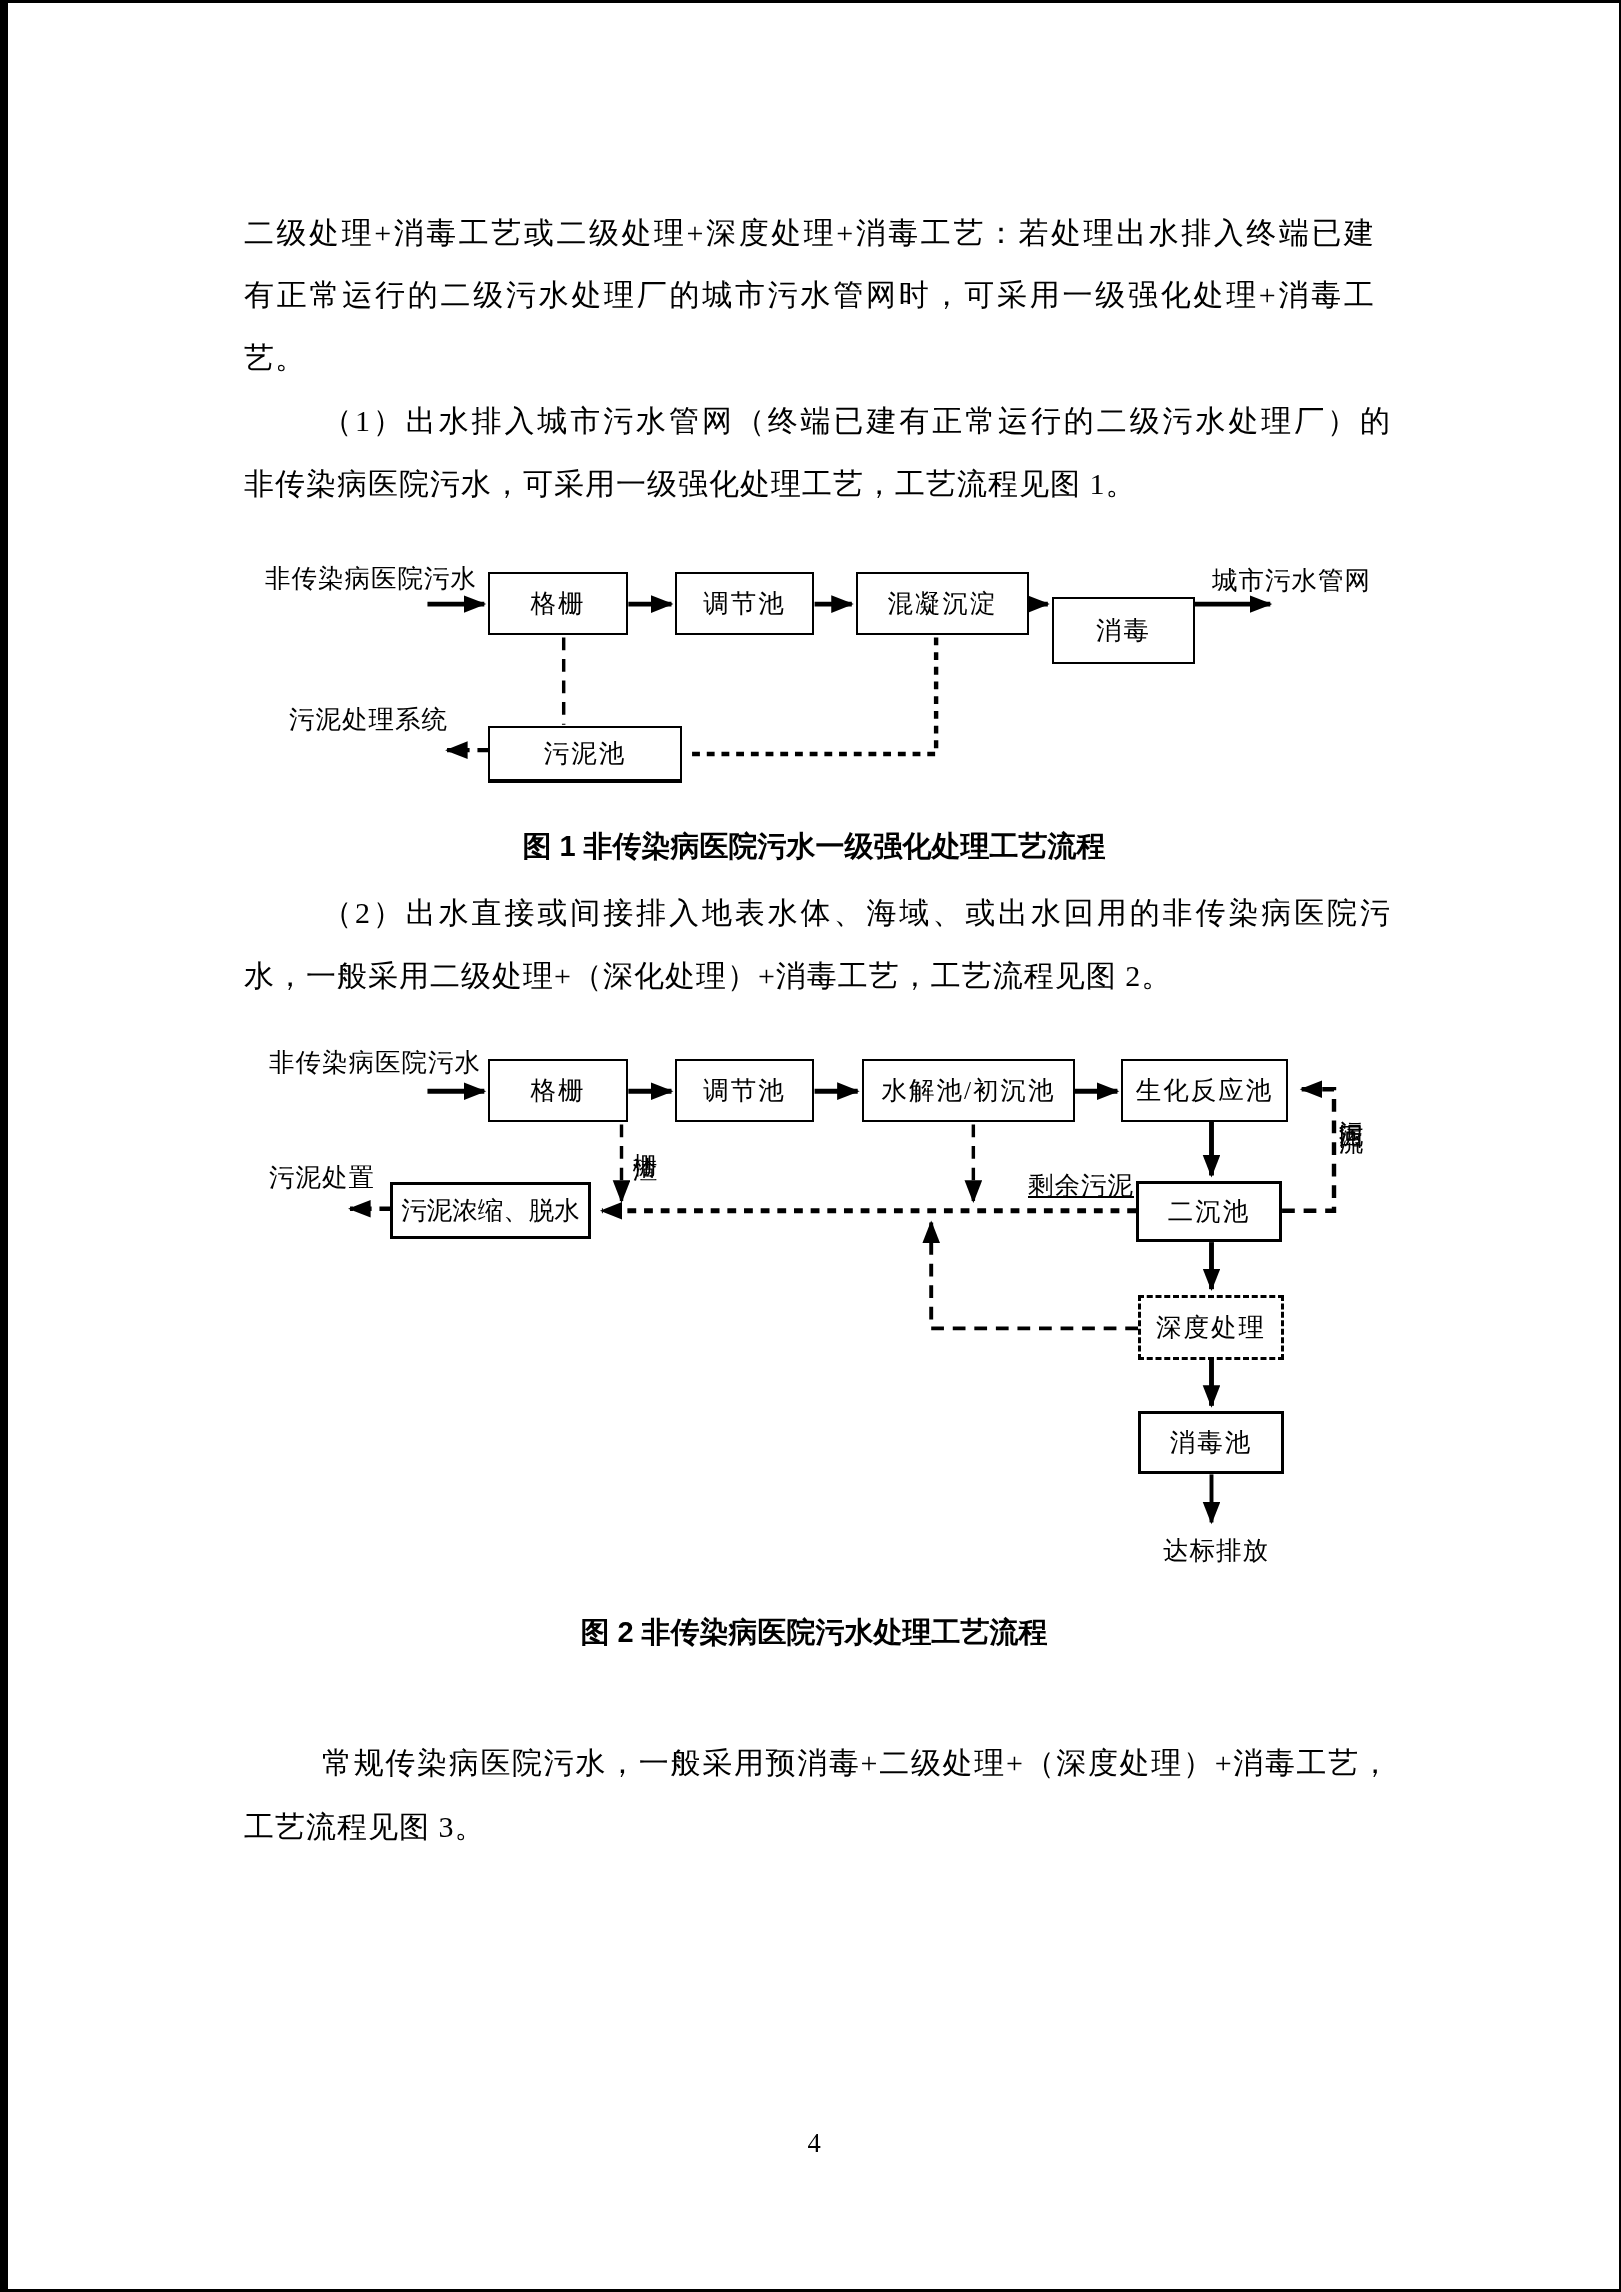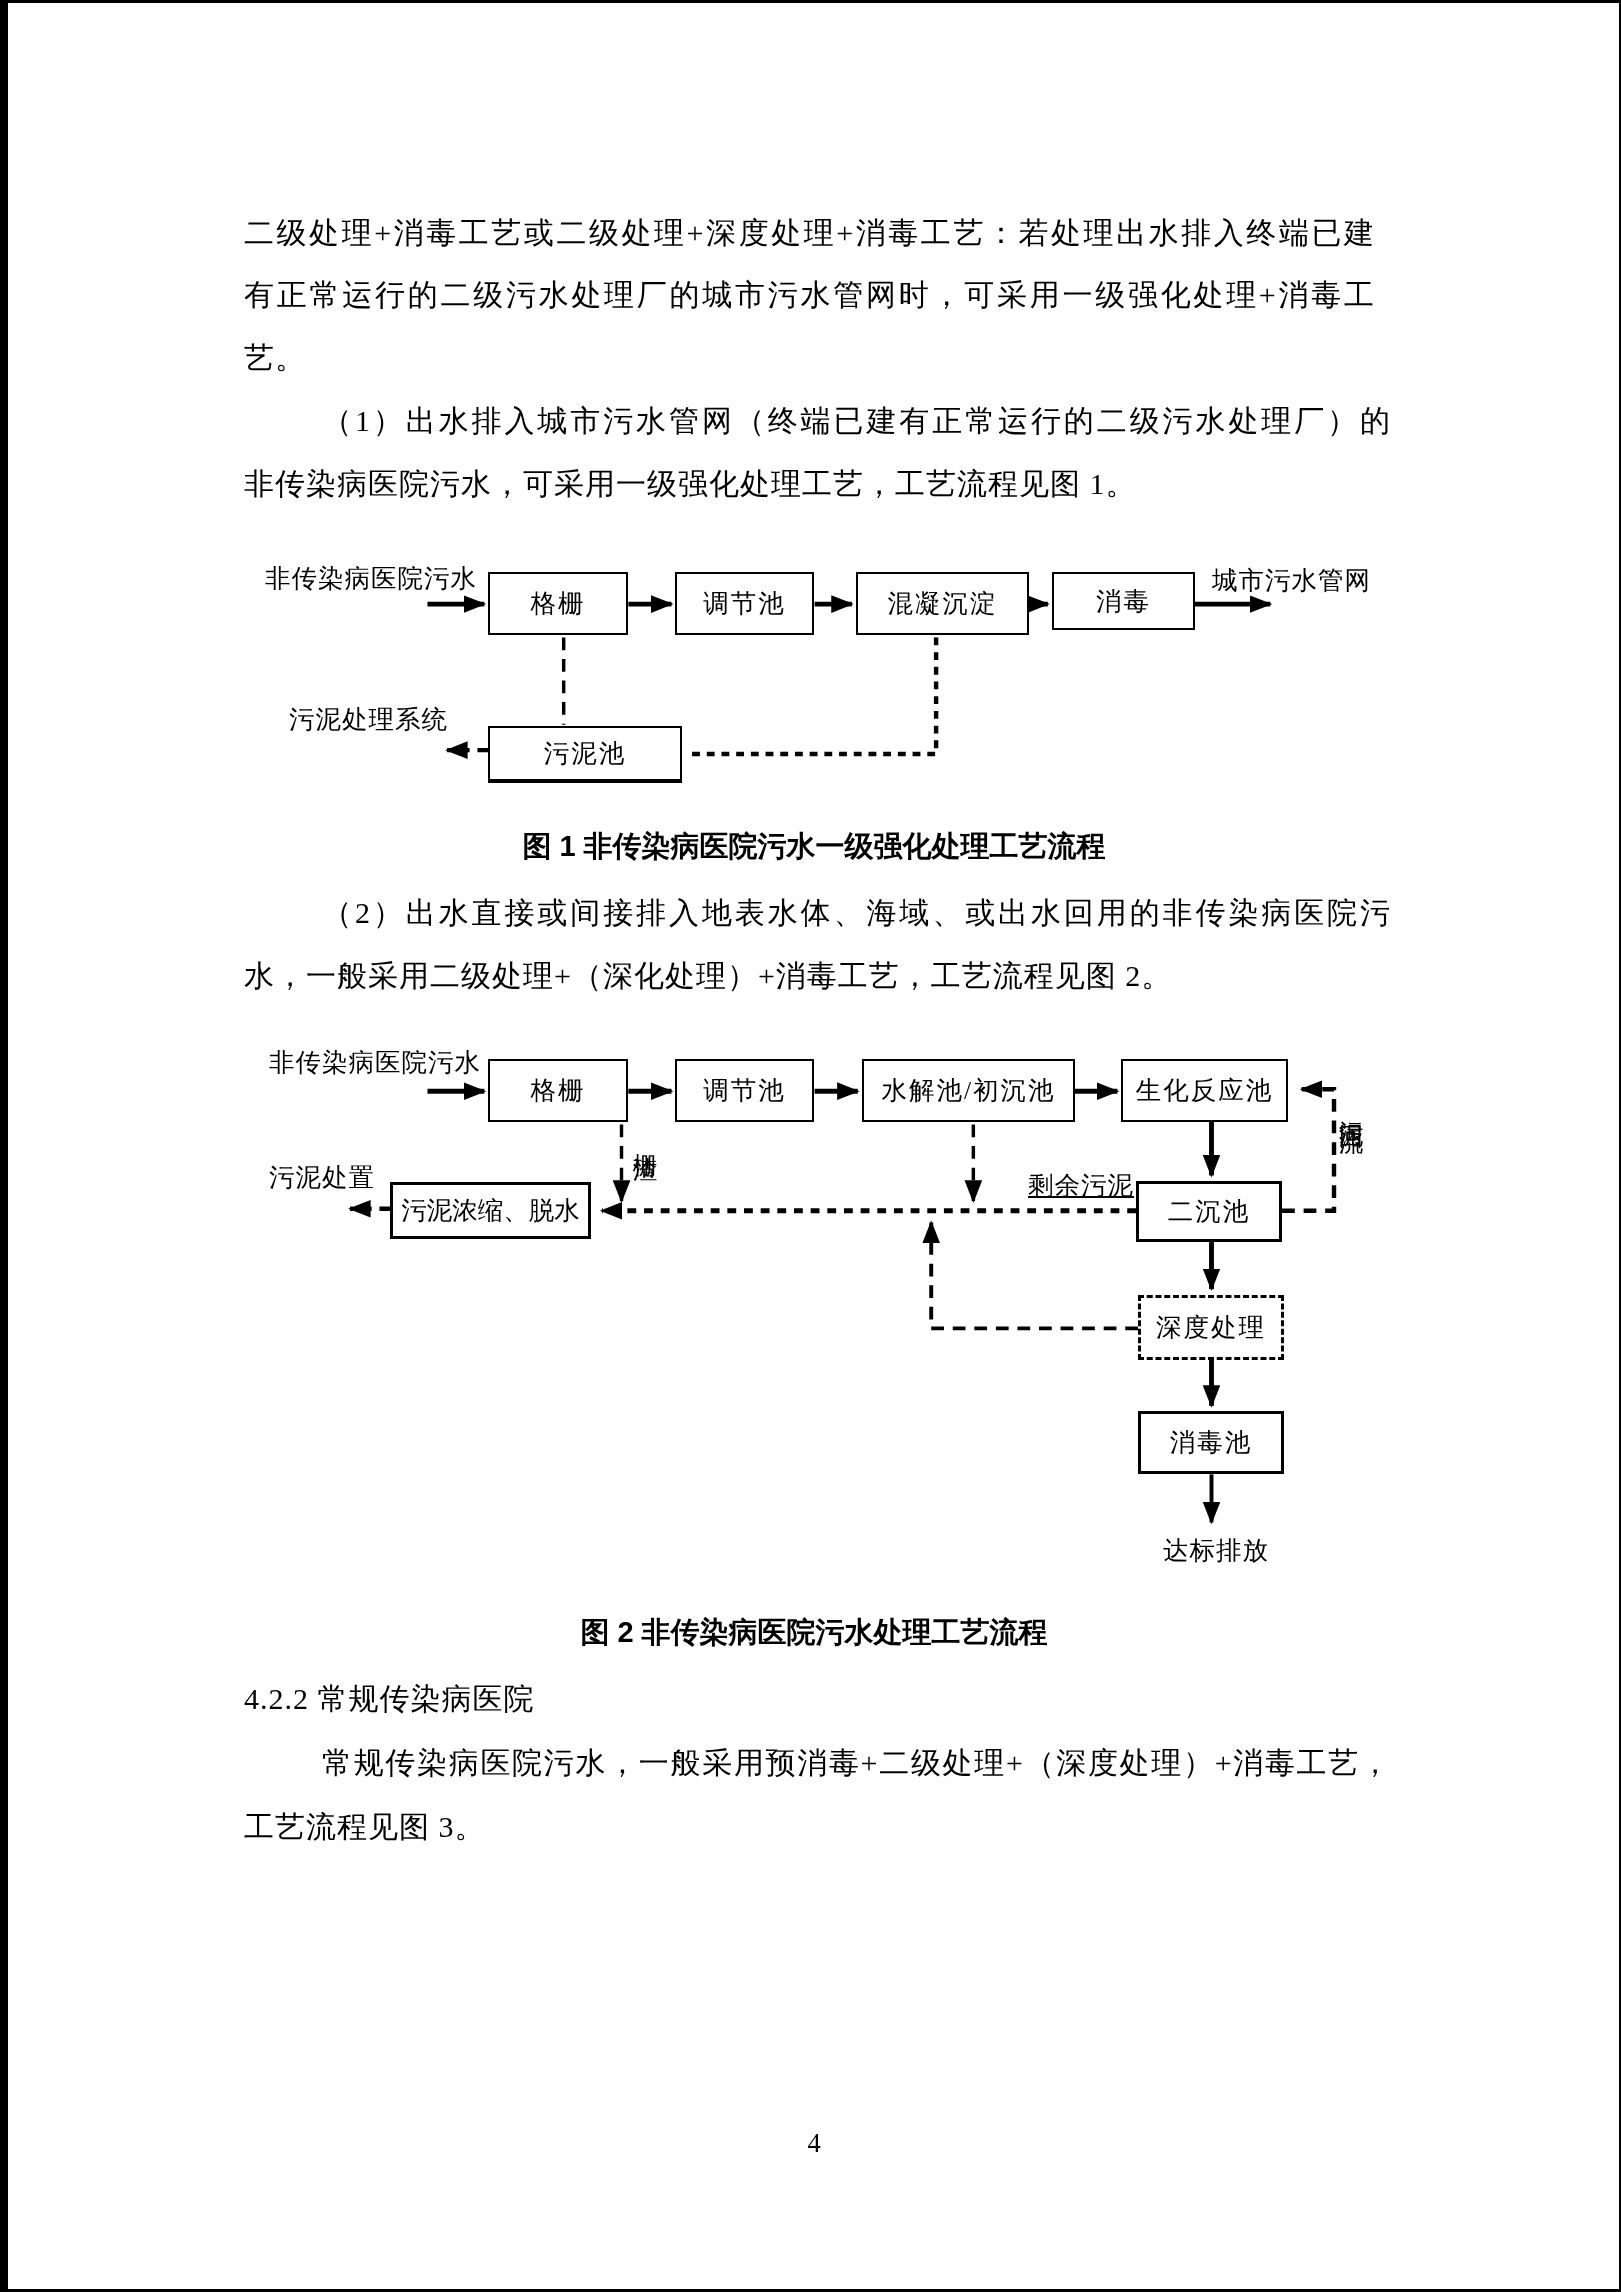--- a/index.html
+++ b/index.html
@@ -76,34 +76,33 @@
   <div class="bline jline indent" style="top:398px;">（1）出水排入城市污水管网（终端已建有正常运行的二级污水处理厂）的</div>
   <div class="bline" style="top:461px;">非传染病医院污水，可采用一级强化处理工艺，工艺流程见图 1。</div>
 
   <div class="caption" style="top:824px;">图 1 非传染病医院污水一级强化处理工艺流程</div>
 
   <div class="bline jline indent" style="top:890px;">（2）出水直接或间接排入地表水体、海域、或出水回用的非传染病医院污</div>
   <div class="bline" style="top:953px;">水，一般采用二级处理+（深化处理）+消毒工艺，工艺流程见图 2。</div>
 
   <div class="caption" style="top:1610px;">图 2 非传染病医院污水处理工艺流程</div>
 
-  <div class="bline" style="top:1676px;">4.2.2 常规传染病医院</div>
   <div class="bline jline indent" style="top:1740px;">常规传染病医院污水，一般采用预消毒+二级处理+（深度处理）+消毒工艺，</div>
   <div class="bline" style="top:1804px;">工艺流程见图 3。</div>
 
   <div class="pagenum" style="top:2125px;">4</div>
 
   <div class="flabel" style="left:257px; top:561px;">非传染病医院污水</div>
   <div class="flabel" style="left:1204px; top:563px;">城市污水管网</div>
   <div class="flabel" style="left:281px; top:702px;">污泥处理系统</div>
 
   <div class="fbox" style="left:480px; top:569px; width:140px; height:63px;">格栅</div>
   <div class="fbox" style="left:667px; top:569px; width:139px; height:63px;">调节池</div>
   <div class="fbox" style="left:848px; top:569px; width:173px; height:63px;text-align:center;">混凝沉淀</div>
-  <div class="fbox" style="left:1044px; top:569px; width:143px; height:58px;">消毒</div>
+  <div class="fbox" style="left:1044px; top:594px; width:143px; height:67px;">消毒</div>
   <div class="fbox" style="left:480px; top:723px; width:194px; height:57px; border-bottom-width:4.9px;">污泥池</div>
 
   <div class="flabel" style="left:261px; top:1045px;">非传染病医院污水</div>
   <div class="flabel" style="left:261px; top:1160px;">污泥处置</div>
   <div class="flabel" style="left:1020px; top:1168px;text-decoration:underline;">剩余污泥</div>
   <div class="flabel" style="left:1155px; top:1533px;">达标排放</div>
   <div class="vlabel" style="left:623px; top:1131px;">栅渣</div>
   <div class="vlabel" style="left:1329px; top:1098px;">污泥回流</div>
 
   <div class="fbox" style="left:480px; top:1056px; width:140px; height:63px;">格栅</div>

